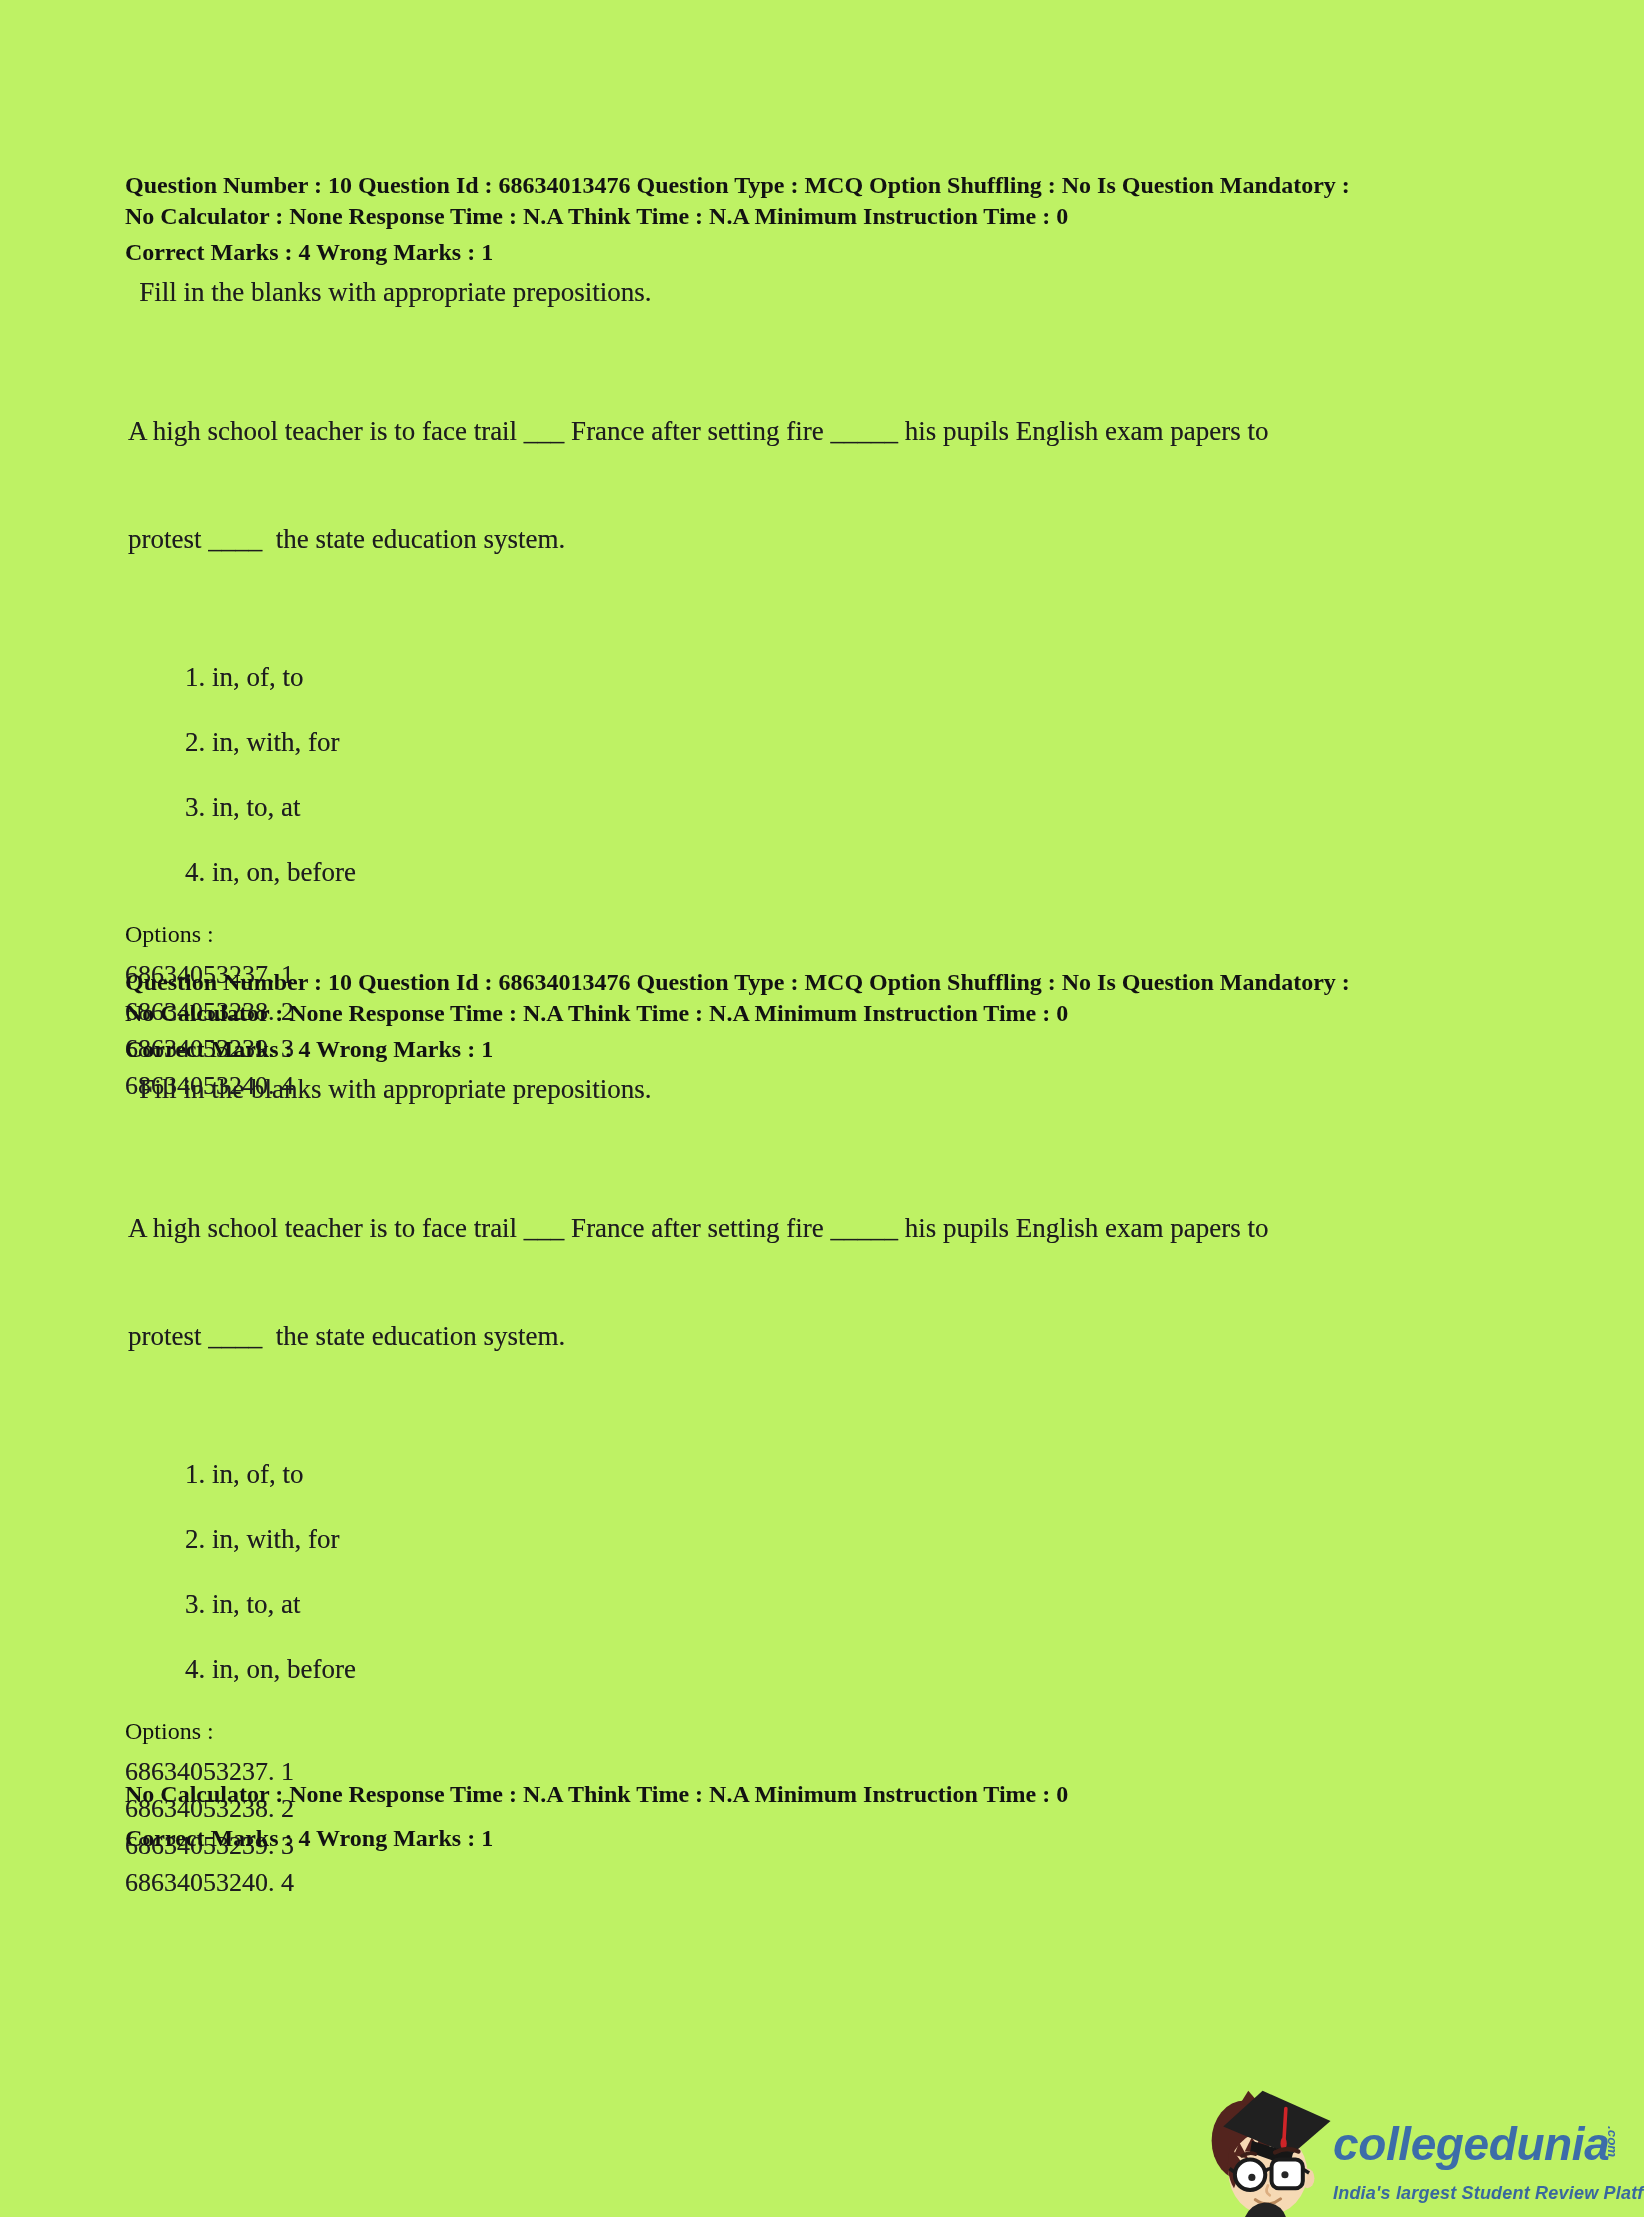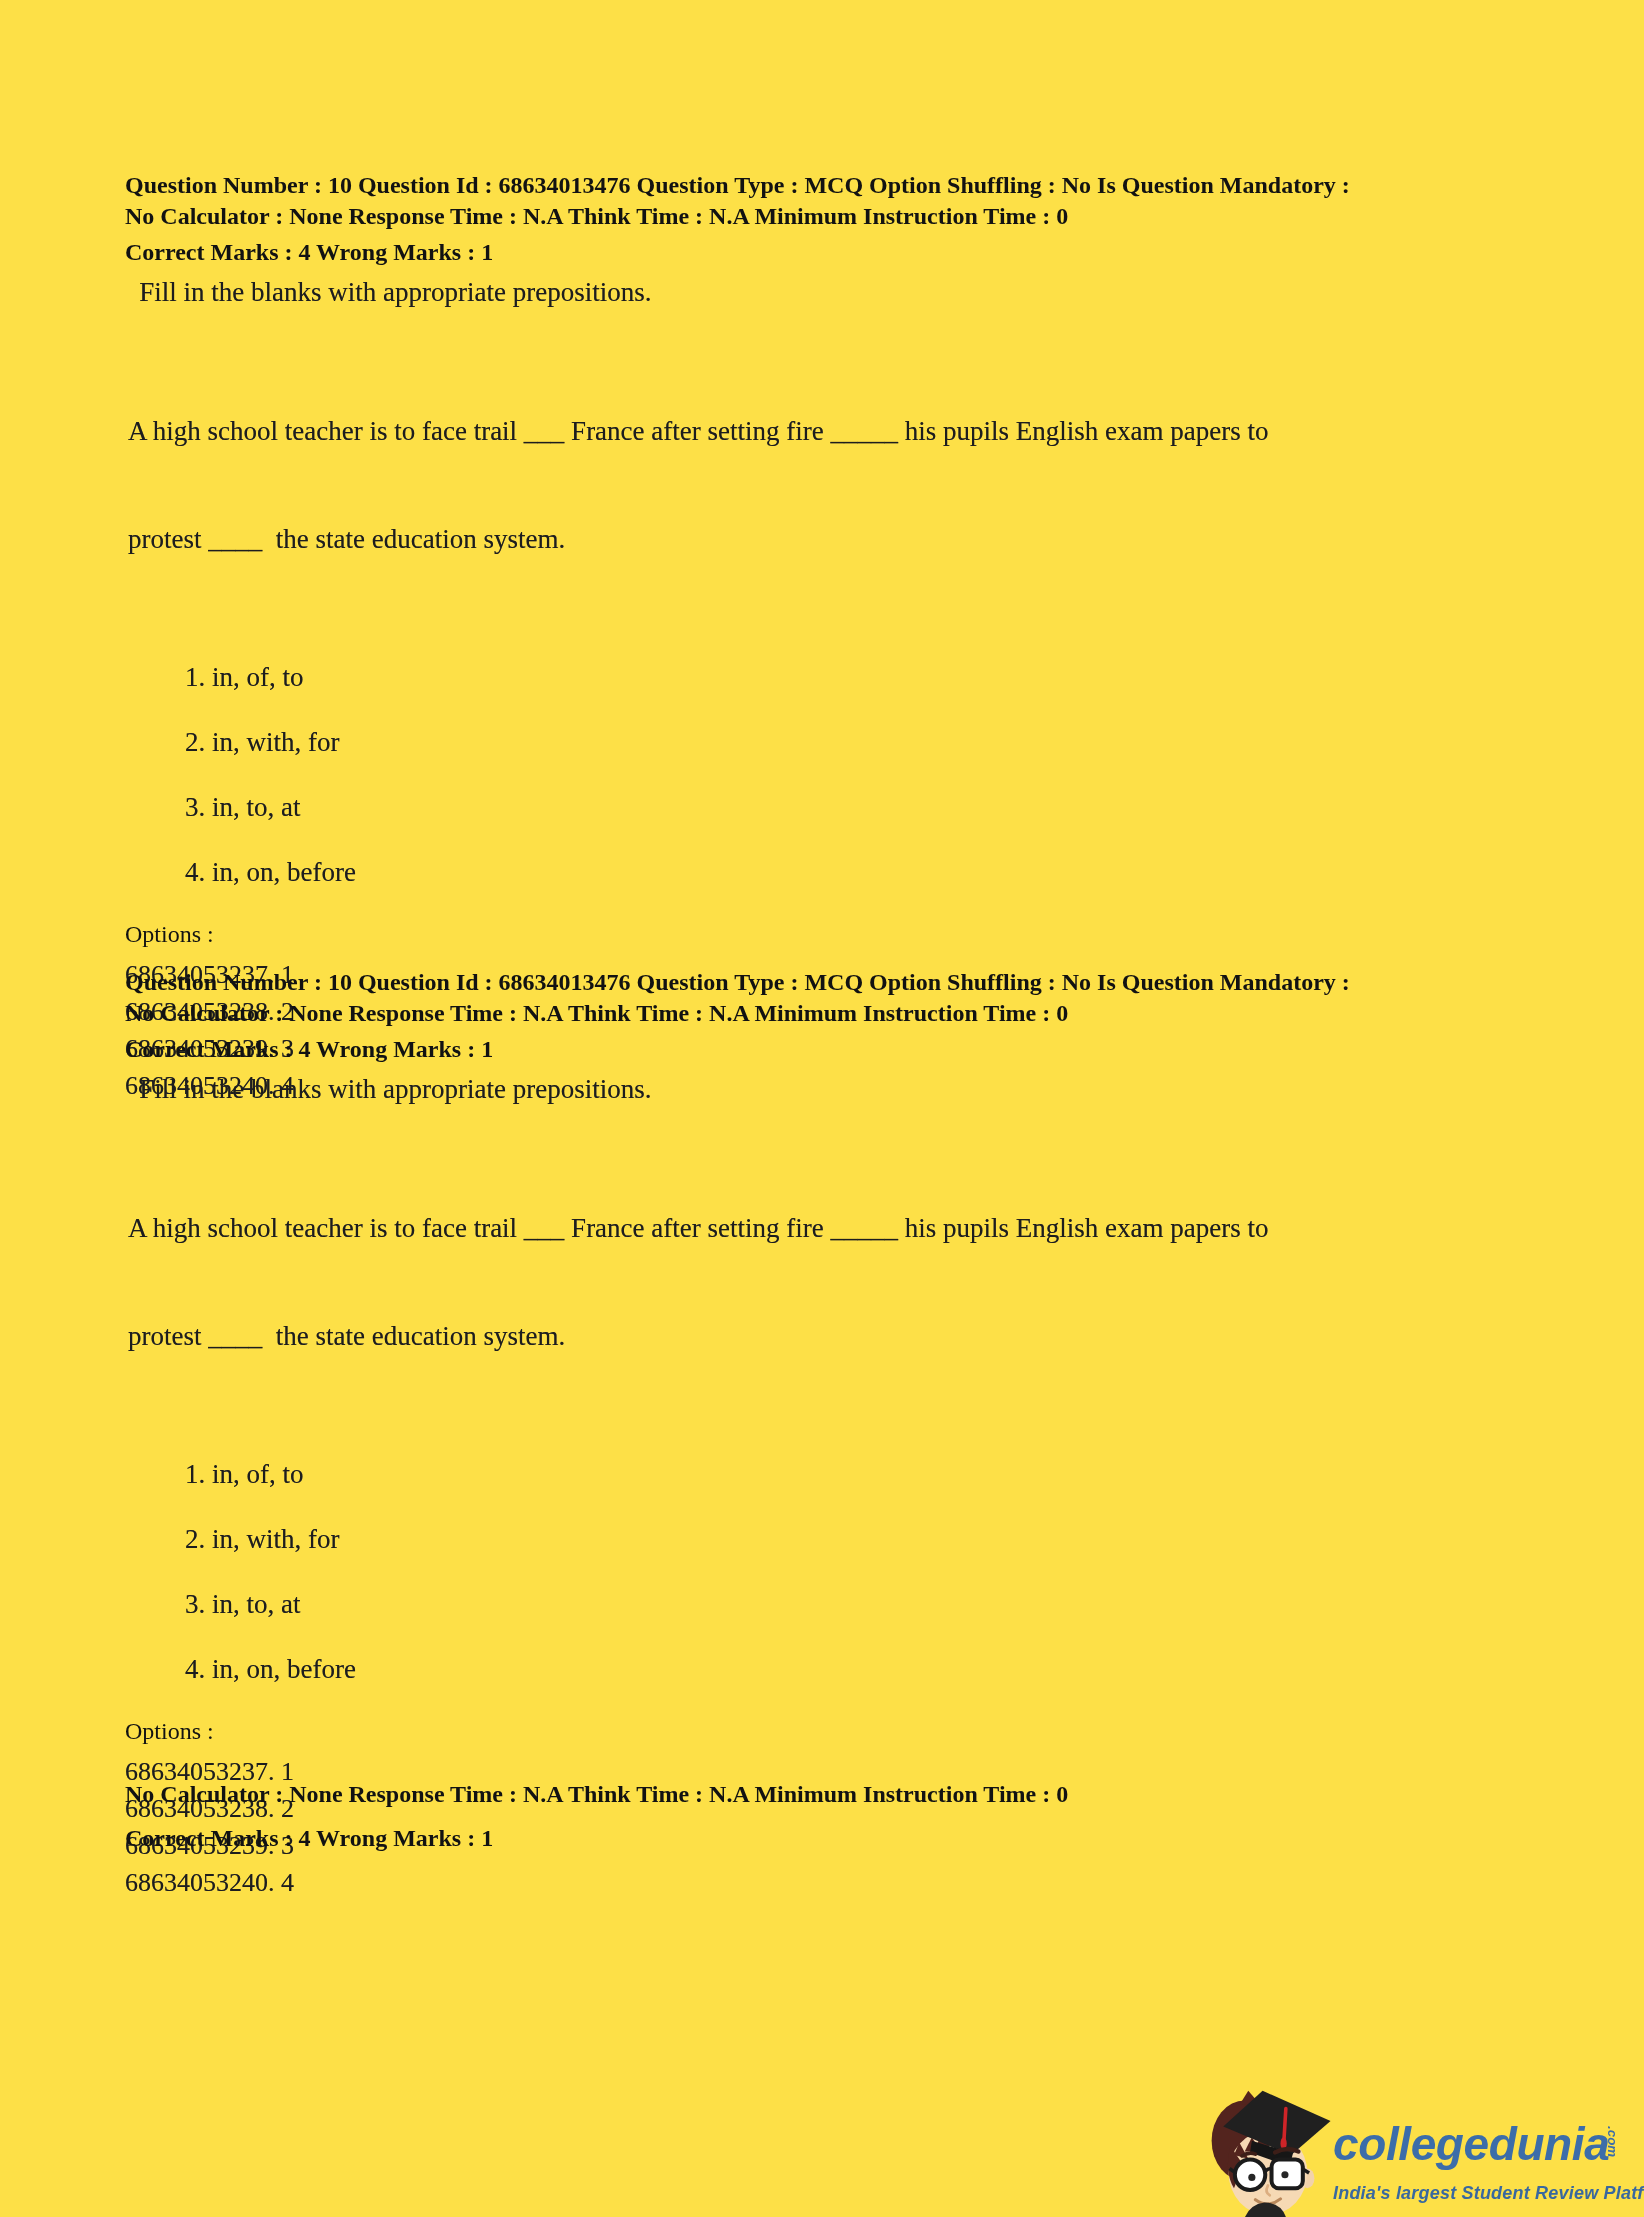--- a/index.html
+++ b/index.html
@@ -1,20 +1,20 @@
 <!DOCTYPE html>
 <html style="font-size:14.3px"><head>
 <meta charset="utf-8">
 <style>
   html,body{margin:0;padding:0;background:#ffffff;}
   .page{
     position:relative;
     width:1644px;
     height:2217px;
-    background:#fde047;
+    background:#bef264;
     overflow:hidden;
     font-family:"Liberation Serif", serif;
     color:#141414;
   }
   .qblock{position:absolute;left:125px;width:1469px;}
   .hline{
     font-weight:bold;
     font-size:24px;
     line-height:31px;
     white-space:nowrap;

